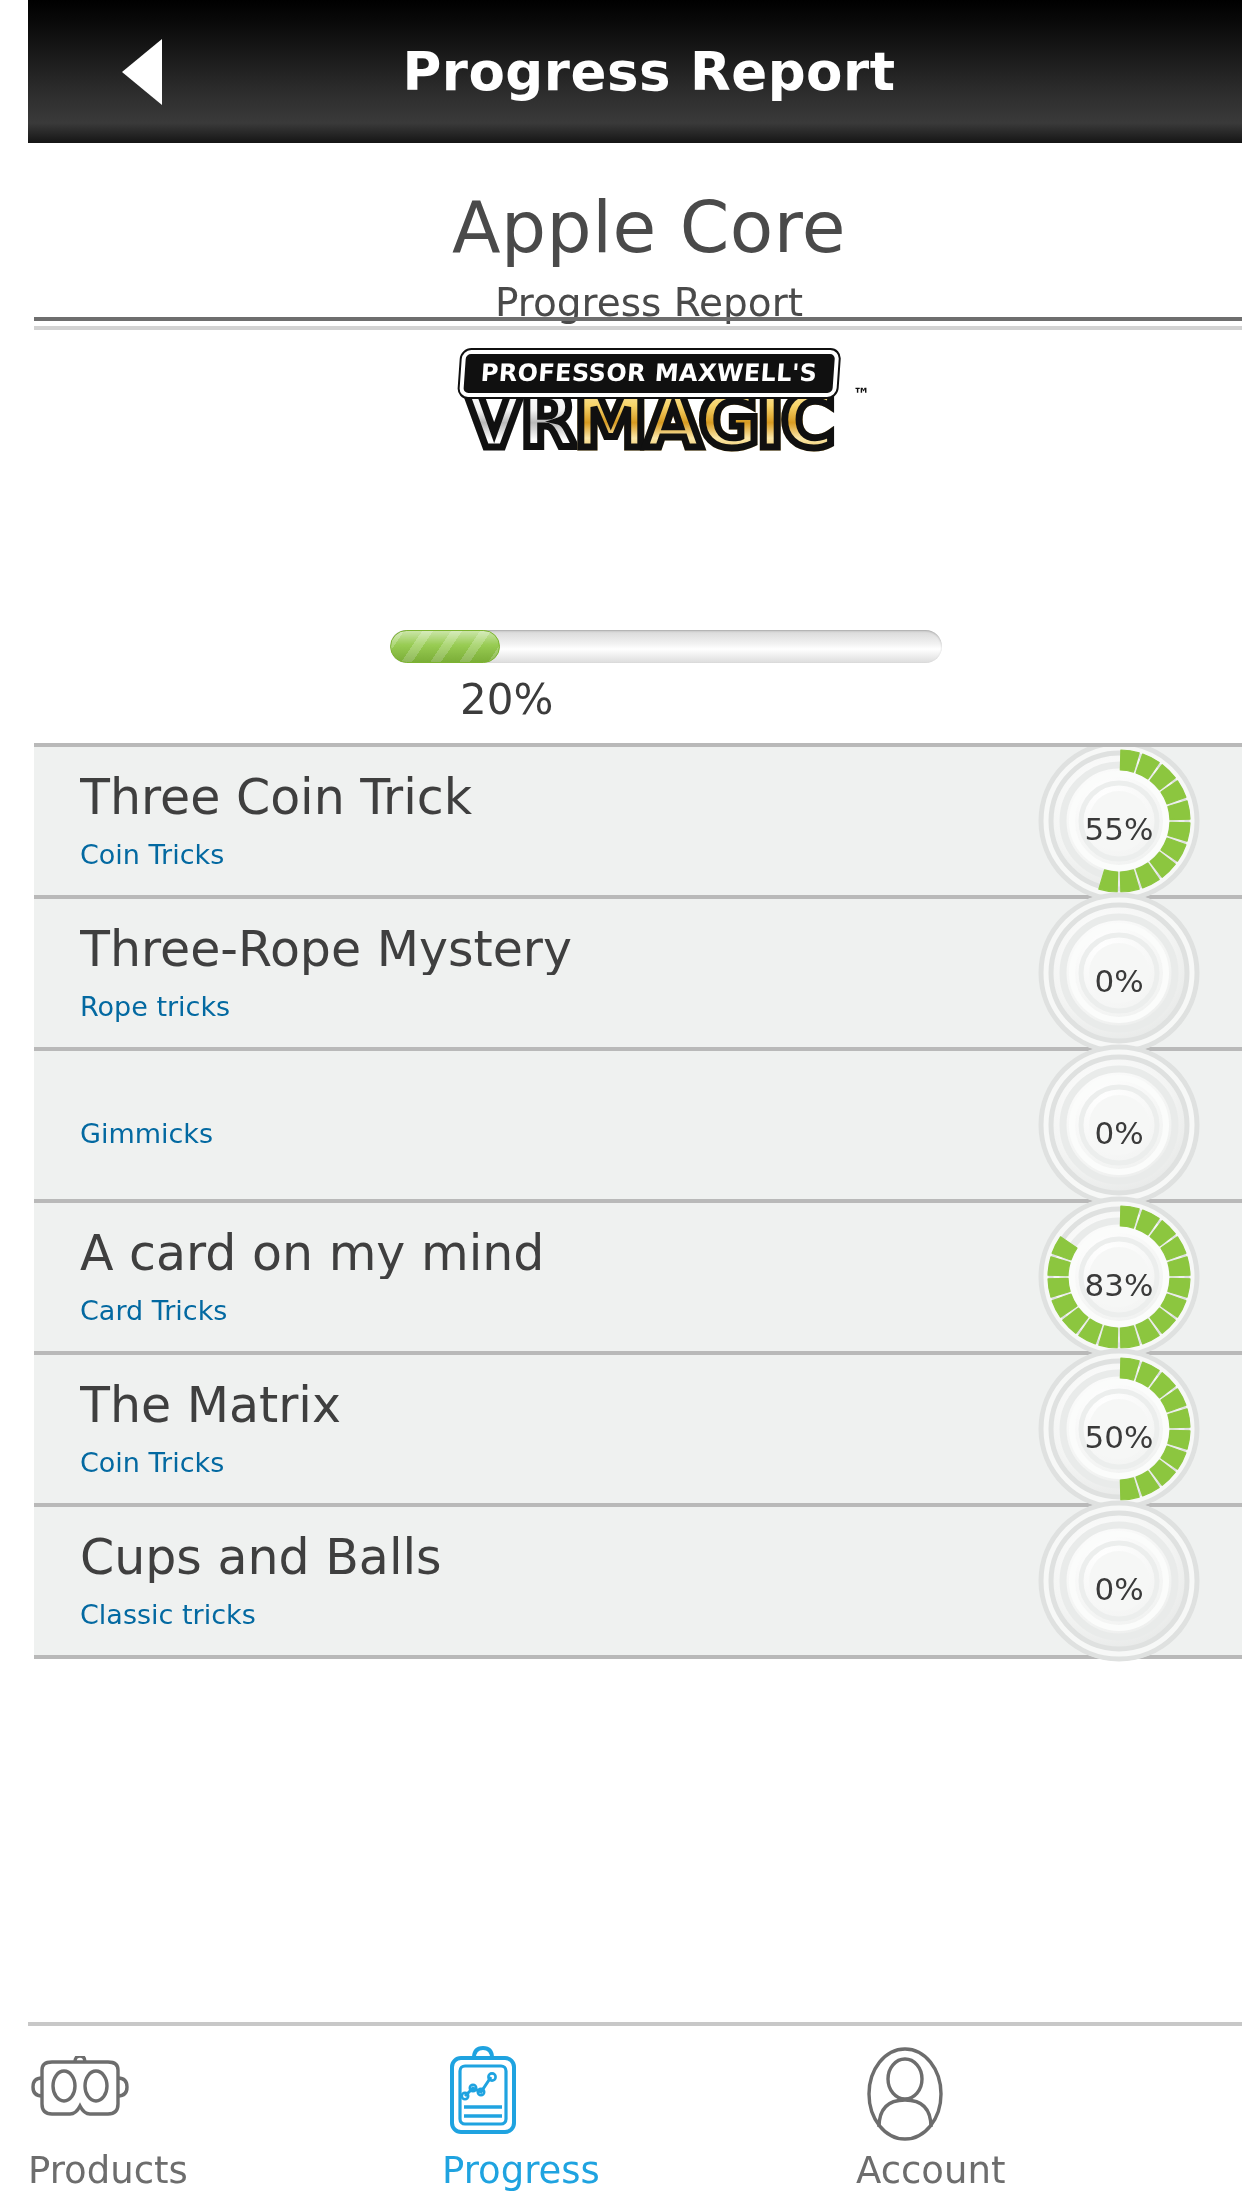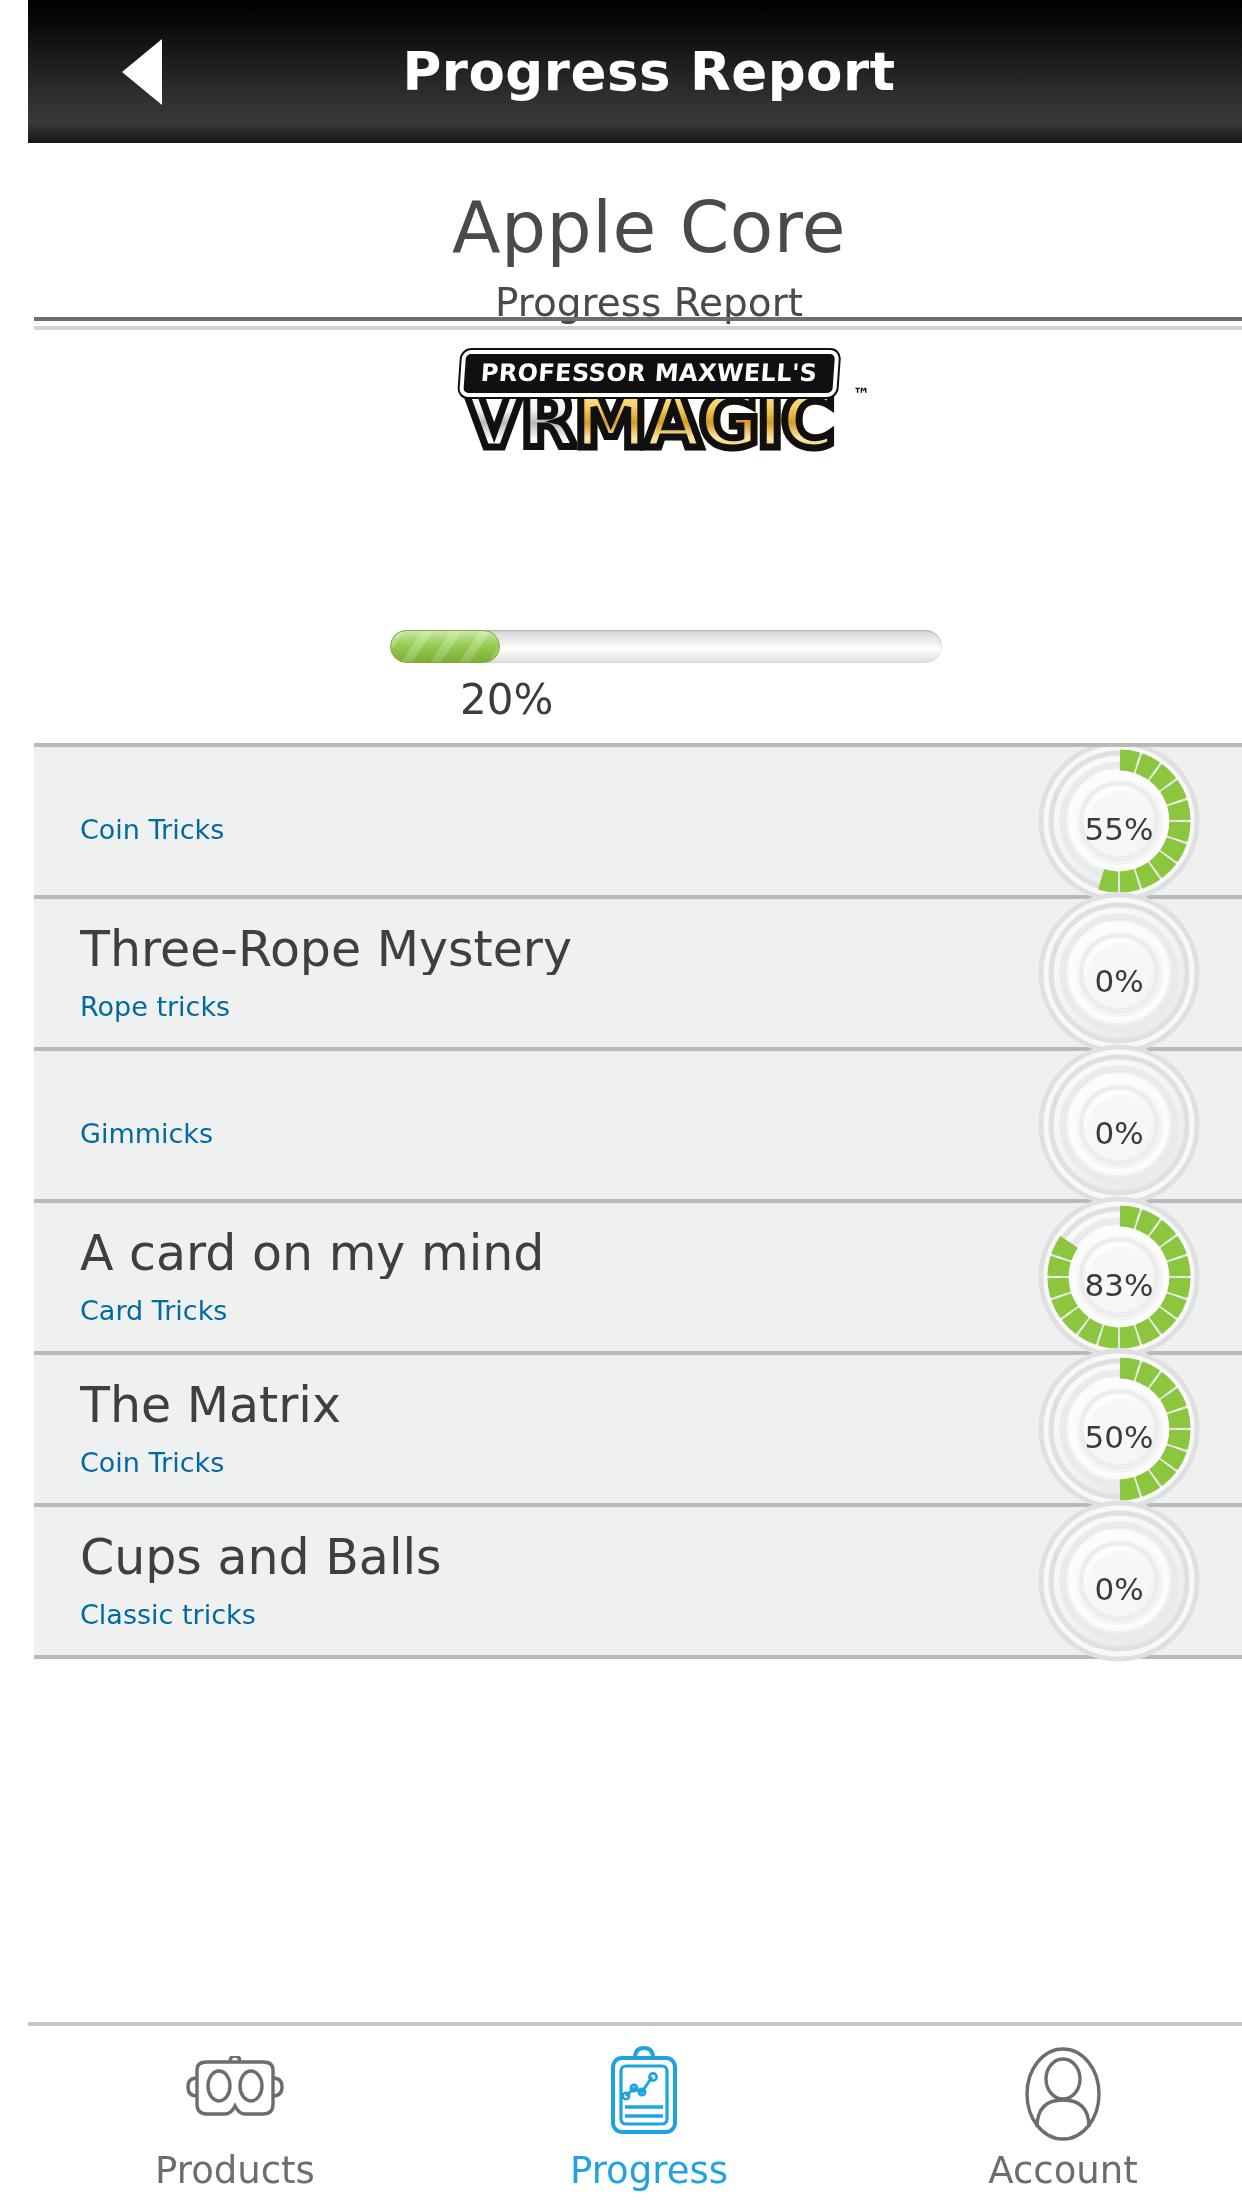--- a/index.html
+++ b/index.html
@@ -268,21 +268,21 @@
     width: 1242px;
     height: 186px;
     background: #ffffff;
     border-top: 4px solid #c8c8c8;
     display: flex;
   }
   .nav-item {
     flex: 1;
     display: flex;
     flex-direction: column;
-    align-items: center;
+    align-items: flex-start;
     justify-content: center;
     padding-top: 4px;
     cursor: pointer;
   }
   .nav-icon { height: 94px; display: flex; align-items: center; justify-content: center; }
   .nav-label {
     font-size: 37px;
     color: #6d6d6d;
     margin-top: 8px;
   }
@@ -321,20 +321,21 @@
   <div class="bar-area">
     <div class="bar-track">
       <div class="bar-fill" id="overall-fill" style="width: 20%;"></div>
     </div>
     <div class="bar-pct">20%</div>
   </div>
 
   <div class="list" id="trick-list">
       <div class="row">
         <div class="row-text">
+          <div class="row-title">Three Coin Trick</div>
           <div class="row-sub">Coin Tricks</div>
         </div>
         <div class="gauge-cell">
           <div class="gauge">
             <svg width="166" height="166" viewBox="0 0 166 166">
     <defs>
       <radialGradient id="gg55" cx="42%" cy="36%" r="70%">
         <stop offset="0%" stop-color="#ffffff"></stop>
         <stop offset="58%" stop-color="#f3f4f3"></stop>
         <stop offset="100%" stop-color="#e1e3e2"></stop>

